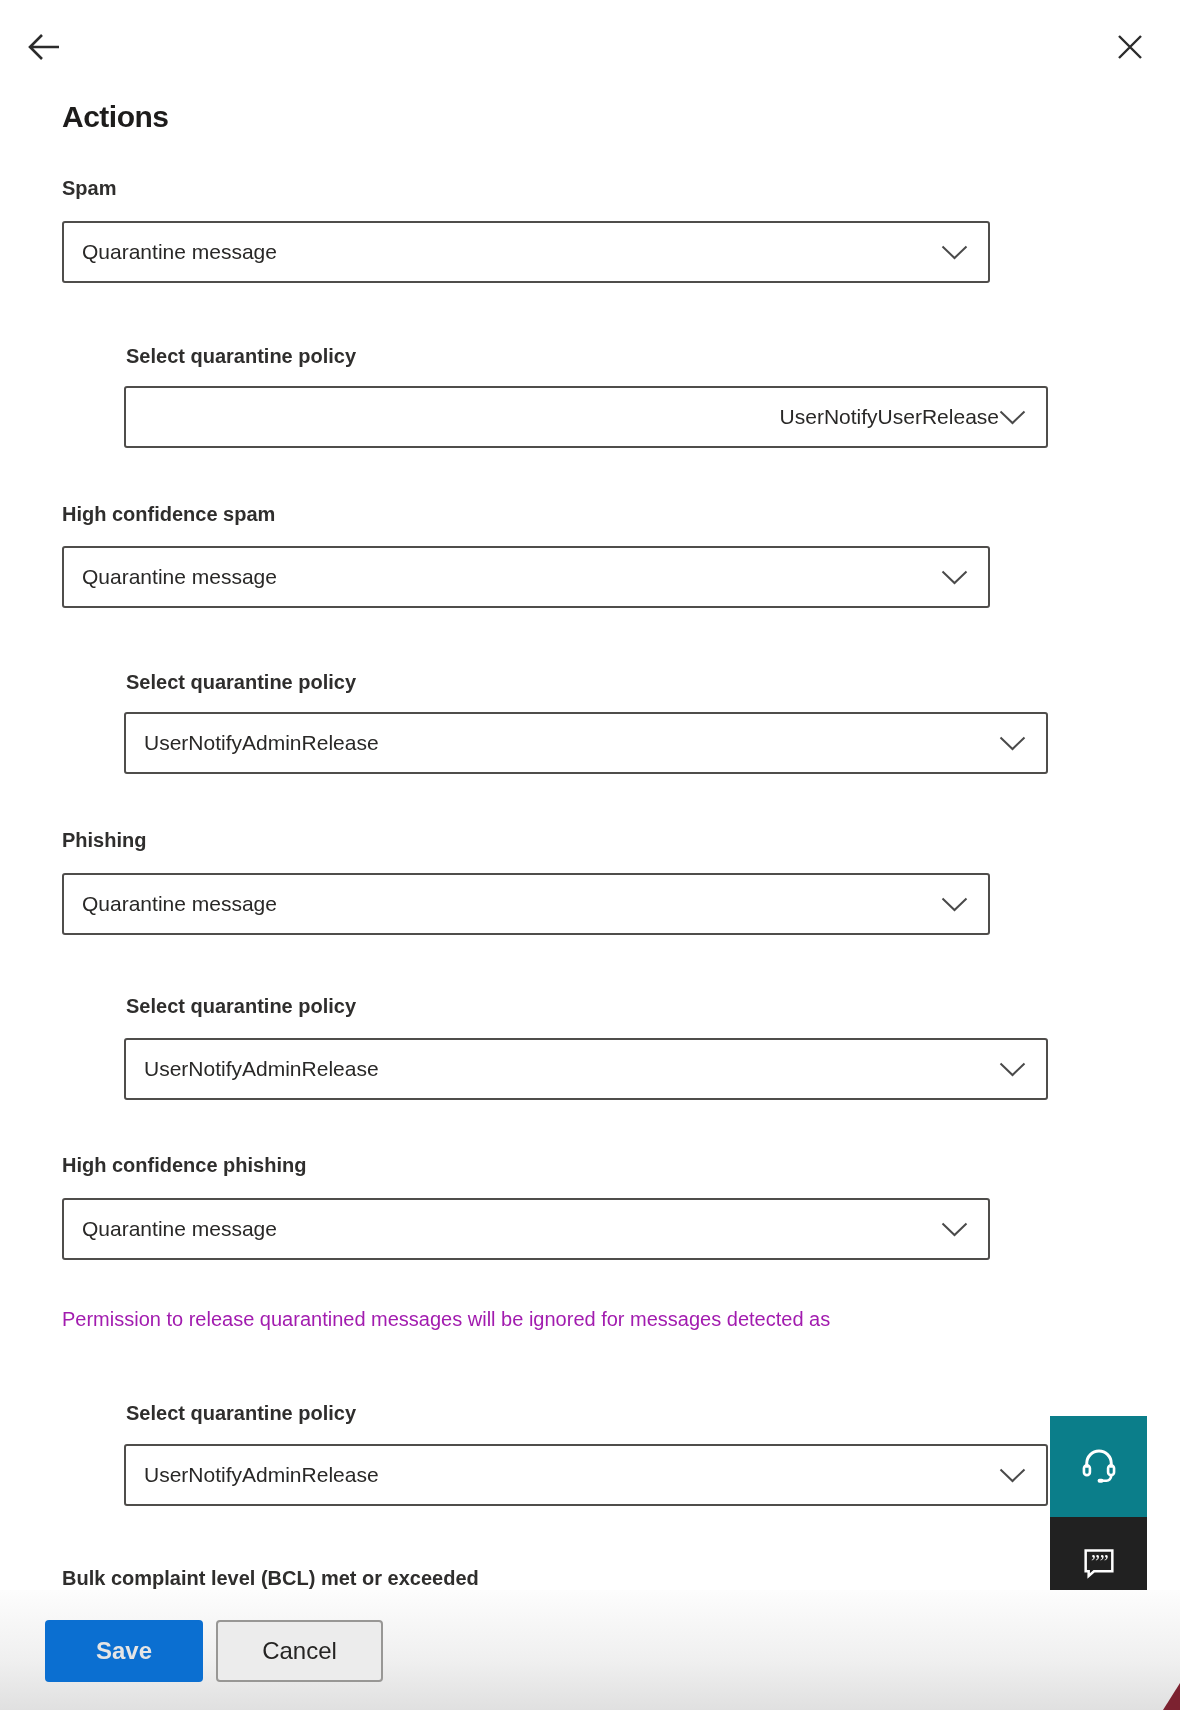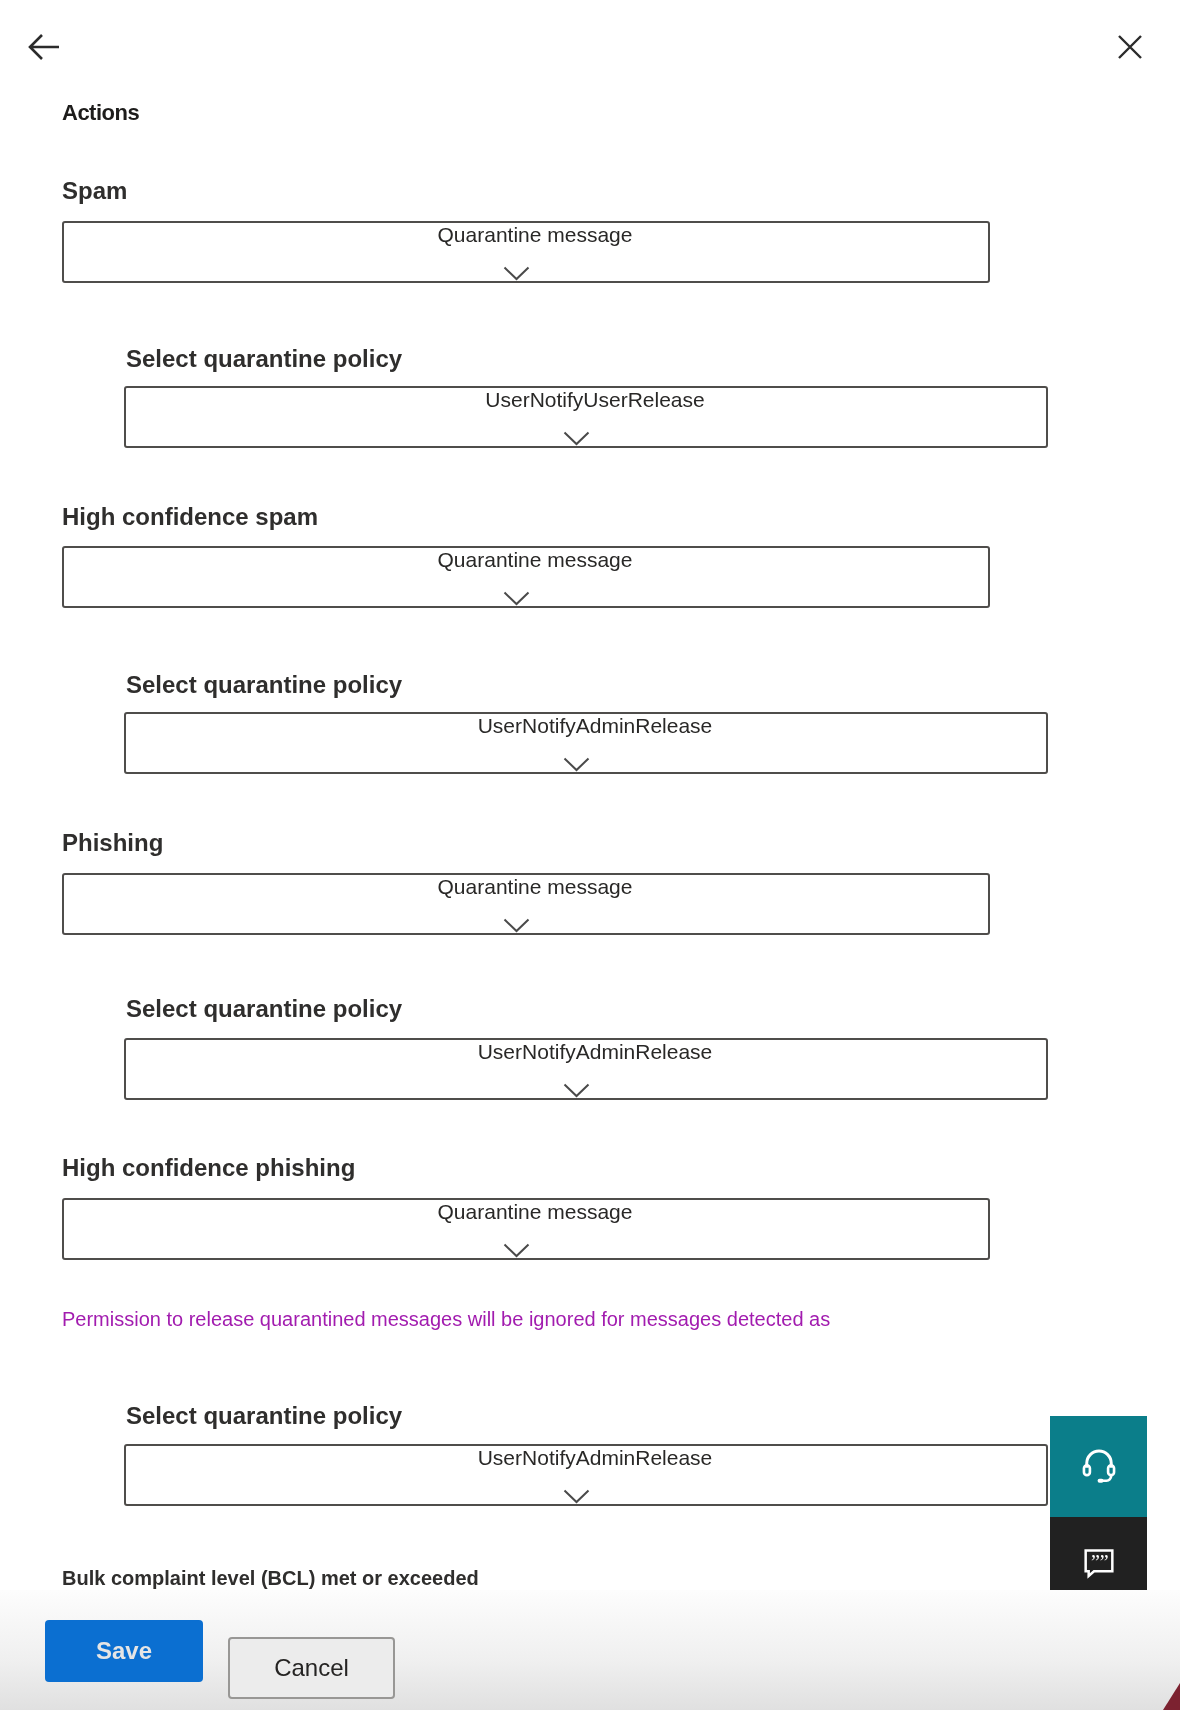--- a/index.html
+++ b/index.html
@@ -5,26 +5,26 @@
   * { margin:0; padding:0; box-sizing:border-box; }
   html,body { background:#ffffff; }
   .screen {
     position:relative; width:1180px; height:1710px;
     background:#ffffff; overflow:hidden;
     font-family:"Liberation Sans", sans-serif;
     color:var(--text,#323130);
   }
   .abs { position:absolute; }
   .icon-btn { background:none; border:none; cursor:pointer; padding:0; line-height:0; }
-  .page-title { font-size:22px; font-weight:700; color:#1d1c1b; letter-spacing:-0.5px; }
-  .field-label { font-size:24px; font-weight:600; color:#2f2e2d; }
+  .page-title { font-size:30px; font-weight:700; color:#1d1c1b; letter-spacing:-0.5px; }
+  .field-label { font-size:20px; font-weight:600; color:#2f2e2d; }
   .dropdown {
     position:absolute; height:62px; background:#ffffff;
     border:2px solid var(--border,#4f4d4b); border-radius:3px;
-    display:flex; align-items:center; cursor:pointer;flex-direction:column;
+    display:flex; align-items:center; cursor:pointer;
   }
   .dropdown .dd-text {
     padding-left:18px; font-size:21px; color:#292827; white-space:nowrap;
     overflow:hidden; flex:1;
   }
   .dropdown .chev { margin-right:20px; flex:none; }
   .note { font-size:20px; line-height:33px; color:#a21caf; }
   .clip-label { overflow:hidden; }
   .side-btn {
     position:absolute; left:1050px; width:97px; border:none; cursor:pointer;
@@ -39,22 +39,22 @@
   .btn {
     position:absolute; top:30px; height:62px; border-radius:4px;
     font-family:"Liberation Sans", sans-serif; font-size:24px; cursor:pointer;
     display:flex; align-items:center; justify-content:center;
   }
   .btn-save {
     left:45px; width:158px; background:var(--accent,#0b6fd1);
     color:#e5e5e5; border:none; font-weight:600;
   }
   .btn-cancel {
-    left:228px; width:167px; background:#ececec;
-    color:#252423; border:2px solid #989795; font-weight:400;margin-top:17px;
+    left:216px; width:167px; background:#ececec;
+    color:#252423; border:2px solid #989795; font-weight:400;
   }
   .corner-wedge {
     position:absolute; right:0; bottom:0; width:20px; height:27px;
     background:#7c2230; clip-path:polygon(100% 0, 100% 100%, 15% 100%);
   }
 </style>
 </head>
 <body>
 
 <div class="screen">

